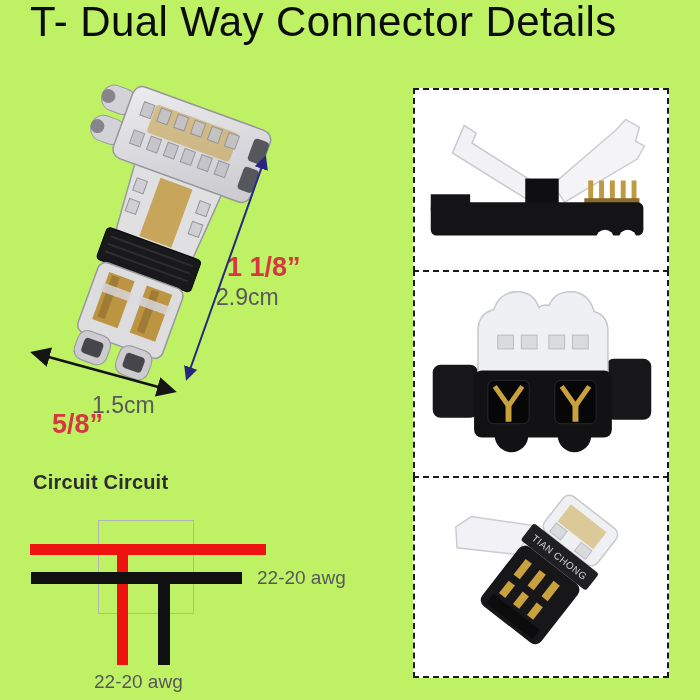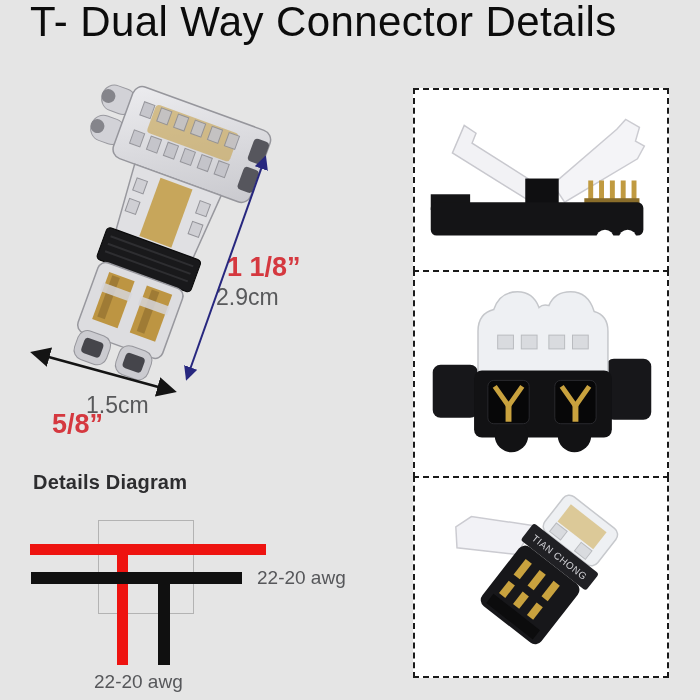--- a/index.html
+++ b/index.html
@@ -1,30 +1,30 @@
 <!DOCTYPE html>
 <html><head>
 <meta charset="utf-8">
 <style>
   html,body{margin:0;padding:0;background:#ffffff;}
   .canvas{
-    position:relative;width:700px;height:700px;background:#e5e5e5;
+    position:relative;width:700px;height:700px;background:#bef264;
     font-family:"Liberation Sans", sans-serif;overflow:hidden;
   }
   .abs{position:absolute;}
   .title{
     left:30px;top:-3px;font-size:42px;line-height:50px;color:#0c0c0c;
     letter-spacing:0.4px;white-space:nowrap;font-weight:400;
   }
   .dim-imperial{font-weight:700;color:#d5383f;font-size:27px;line-height:1.05;white-space:nowrap;}
   .dim-metric{font-weight:400;color:#58595b;font-size:23px;line-height:1.05;white-space:nowrap;}
   .lbl-h-imp{left:227px;top:253px;}
   .lbl-h-met{left:216px;top:285px;}
   .lbl-w-imp{left:52px;top:410px;}
-  .lbl-w-met{left:86px;top:393px;}
+  .lbl-w-met{left:92px;top:393px;}
   .circuit-heading{
     left:33px;top:471px;font-size:20px;font-weight:700;color:#2d2d2f;
     letter-spacing:0.2px;white-space:nowrap;
   }
   .circuit-square{
     left:98px;top:520px;width:94px;height:92px;border:1px solid #b3b3b3;background:transparent;
   }
   .wire{position:absolute;}
   .wire.red{background:#ee1310;}
   .wire.black{background:#101010;}
@@ -124,21 +124,21 @@
     </defs>
     <line x1="265" y1="158" x2="187" y2="378" stroke="#27277f" stroke-width="2" marker-start="url(#ah-navy)" marker-end="url(#ah-navy)"></line>
     <line x1="34" y1="353" x2="173" y2="391" stroke="#141414" stroke-width="2.5" marker-start="url(#ah-black)" marker-end="url(#ah-black)"></line>
   </svg>
 
   <span class="abs dim-imperial lbl-h-imp">1 1/8”</span>
   <span class="abs dim-metric lbl-h-met">2.9cm</span>
   <span class="abs dim-imperial lbl-w-imp">5/8”</span>
   <span class="abs dim-metric lbl-w-met">1.5cm</span>
 
-  <div class="abs circuit-heading">Details Diagram</div>
+  <div class="abs circuit-heading">Circuit Circuit</div>
   <div class="abs circuit-square"></div>
   <div class="wire red red-h"></div>
   <div class="wire red red-v"></div>
   <div class="wire black black-h"></div>
   <div class="wire black black-v"></div>
   <span class="abs awg awg-right">22-20 awg</span>
   <span class="abs awg awg-bottom">22-20 awg</span>
 
   <div class="detail-box box1">
     <svg viewBox="0 0 256 179" aria-hidden="true">

